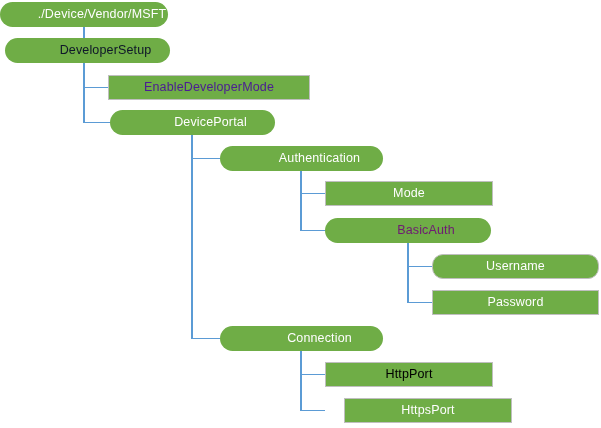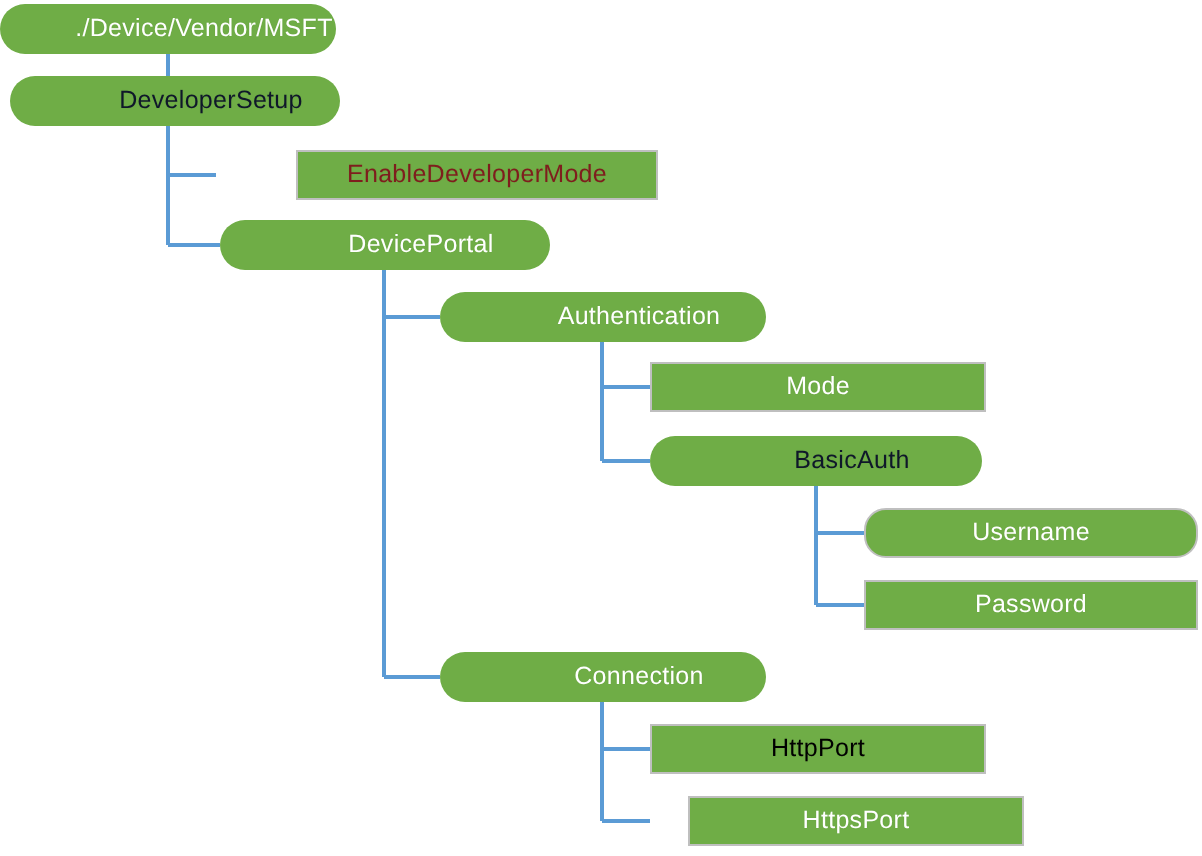--- a/index.html
+++ b/index.html
@@ -73,33 +73,33 @@
       <path d="M 301 374.5 L 325 374.5" fill="none" stroke="#5B9BD5" stroke-width="1.6" shape-rendering="crispEdges"></path>
       <path d="M 301 410.5 L 325 410.5" fill="none" stroke="#5B9BD5" stroke-width="1.6" shape-rendering="crispEdges"></path>
     </svg>
   <div id="node-layer">
       <div class="node pill" style="left: 0px; top: 2px; width: 168px; height: 25px; background: rgb(111, 173, 70); color: rgb(255, 255, 255);">
         <span class="node-label">./Device/Vendor/MSFT</span>
       </div>
       <div class="node pill" style="left: 5px; top: 38px; width: 165px; height: 25px; background: rgb(111, 173, 70); color: #0f172a;">
         <span class="node-label">DeveloperSetup</span>
       </div>
-      <div class="node rect" style="left: 108px; top: 75px; width: 181px; height: 25px; background: rgb(111, 173, 70); color: #7f1d1d; border-color: rgb(191, 191, 191); margin-left: 40px;">
+      <div class="node rect" style="left: 108px; top: 75px; width: 202px; height: 25px; background: rgb(111, 173, 70); color: #4c1d95; border-color: rgb(191, 191, 191);">
         <span class="node-label">EnableDeveloperMode</span>
       </div>
       <div class="node pill" style="left: 110px; top: 110px; width: 165px; height: 25px; background: rgb(111, 173, 70); color: rgb(255, 255, 255);">
         <span class="node-label">DevicePortal</span>
       </div>
       <div class="node pill" style="left: 220px; top: 146px; width: 163px; height: 25px; background: rgb(111, 173, 70); color: rgb(255, 255, 255);">
         <span class="node-label">Authentication</span>
       </div>
       <div class="node rect" style="left: 325px; top: 181px; width: 168px; height: 25px; background: rgb(111, 173, 70); color: rgb(255, 255, 255); border-color: rgb(191, 191, 191); align-items: center;">
         <span class="node-label">Mode</span>
       </div>
-      <div class="node pill" style="left: 325px; top: 218px; width: 166px; height: 25px; background: rgb(111, 173, 70); color: #0f172a;">
+      <div class="node pill" style="left: 325px; top: 218px; width: 166px; height: 25px; background: rgb(111, 173, 70); color: #701a75;">
         <span class="node-label">BasicAuth</span>
       </div>
       <div class="node rect" style="left: 432px; top: 254px; width: 167px; height: 25px; background: rgb(111, 173, 70); color: rgb(255, 255, 255); border-color: rgb(191, 191, 191); border-radius: 11px;">
         <span class="node-label">Username</span>
       </div>
       <div class="node rect" style="left: 432px; top: 290px; width: 167px; height: 25px; background: rgb(111, 173, 70); color: rgb(255, 255, 255); border-color: rgb(191, 191, 191);">
         <span class="node-label">Password</span>
       </div>
       <div class="node pill" style="left: 220px; top: 326px; width: 163px; height: 25px; background: rgb(111, 173, 70); color: rgb(255, 255, 255);">
         <span class="node-label">Connection</span>

